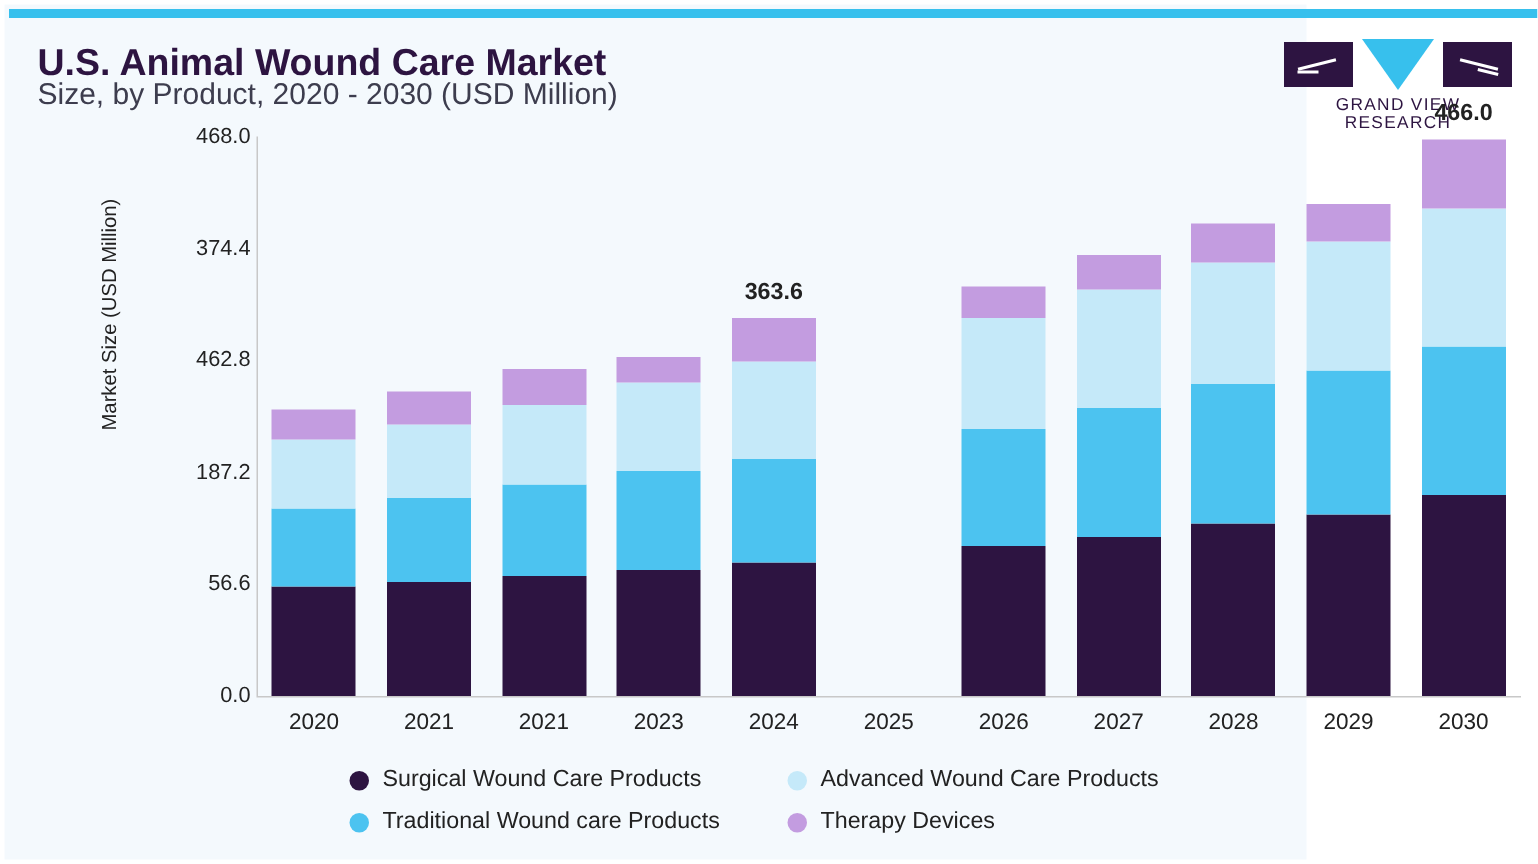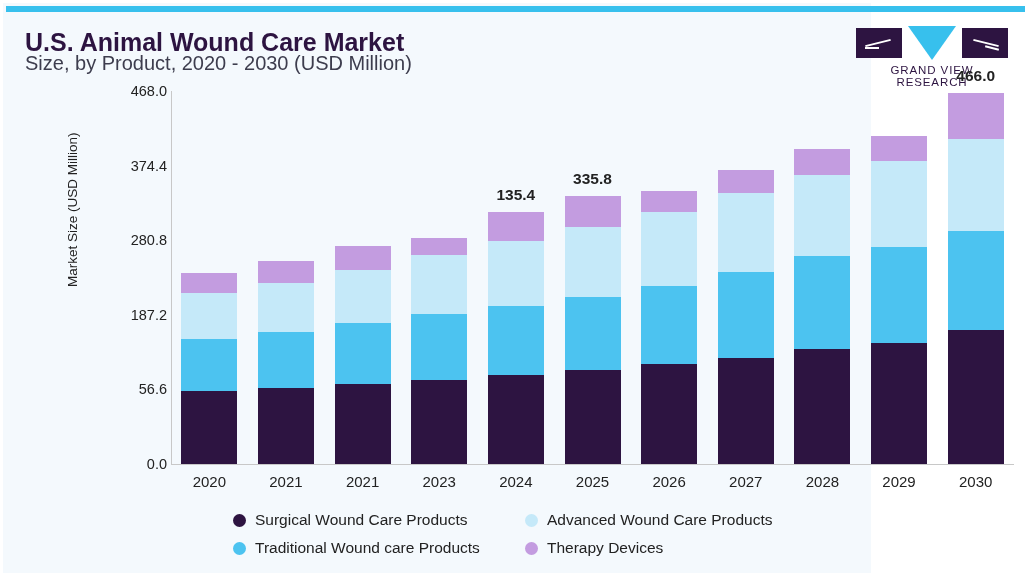--- a/index.html
+++ b/index.html
@@ -233,21 +233,21 @@
       <div id="logo-text">GRAND VIEW RESEARCH</div>
     </div>
   </div>
 
   <div id="plot-area">
     <div id="ylabel">Market Size (USD Million)</div>
     <div id="ytick-wrap">
         <div class="ytick" style="top: 373px;">0.0</div>
         <div class="ytick" style="top: 298.4px;">56.6</div>
         <div class="ytick" style="top: 223.8px;">187.2</div>
-        <div class="ytick" style="top: 149.2px;">280.8</div>
+        <div class="ytick" style="top: 149.2px;">462.8</div>
         <div class="ytick" style="top: 74.6px;">374.4</div>
         <div class="ytick" style="top: 0px;">468.0</div>
       </div>
     <div id="grid">
       <div class="axis-line" style="left:0;top:0;width:1px;height:373px;"></div>
       <div class="axis-line" style="left:0;top:373px;width:843px;height:1px;"></div>
     </div>
     <div id="bars">
         <div class="bar-col" style="left: 10.3182px; height: 373px;">
           <div class="seg" style="background: rgb(45, 20, 65); bottom: 0px; height: 72.5278px;"></div>
@@ -271,28 +271,21 @@
           <div class="seg" style="background: rgb(45, 20, 65); bottom: 0px; height: 84.4829px;"></div>
           <div class="seg" style="background: rgb(76, 195, 240); bottom: 84.4829px; height: 65.3547px;"></div>
           <div class="seg" style="background: rgb(197, 233, 249); bottom: 149.838px; height: 58.9786px;"></div>
           <div class="seg" style="background: rgb(195, 156, 224); bottom: 208.816px; height: 17.5342px;"></div>
         </div>
         <div class="bar-col" style="left: 316.864px; height: 373px;">
           <div class="seg" style="background: rgb(45, 20, 65); bottom: 0px; height: 89.265px;"></div>
           <div class="seg" style="background: rgb(76, 195, 240); bottom: 89.265px; height: 68.5427px;"></div>
           <div class="seg" style="background: rgb(197, 233, 249); bottom: 157.808px; height: 65.3547px;"></div>
           <div class="seg" style="background: rgb(195, 156, 224); bottom: 223.162px; height: 28.8517px;"></div>
-          <div class="bar-label" style="bottom: 260.014px;">135.4</div>
-        </div>
-        <div class="bar-col" style="left: 393.5px; height: 373px;">
-          <div class="seg" style="background: rgb(45, 20, 65); bottom: 0px; height: 94.047px;"></div>
-          <div class="seg" style="background: rgb(76, 195, 240); bottom: 94.047px; height: 73.3248px;"></div>
-          <div class="seg" style="background: rgb(197, 233, 249); bottom: 167.372px; height: 70.1368px;"></div>
-          <div class="seg" style="background: rgb(195, 156, 224); bottom: 237.509px; height: 30.1269px;"></div>
-          <div class="bar-label" style="bottom: 275.635px;">335.8</div>
+          <div class="bar-label" style="bottom: 260.014px;">363.6</div>
         </div>
         <div class="bar-col" style="left: 470.136px; height: 373px;">
           <div class="seg" style="background: rgb(45, 20, 65); bottom: 0px; height: 99.6261px;"></div>
           <div class="seg" style="background: rgb(76, 195, 240); bottom: 99.6261px; height: 78.1068px;"></div>
           <div class="seg" style="background: rgb(197, 233, 249); bottom: 177.733px; height: 74.1218px;"></div>
           <div class="seg" style="background: rgb(195, 156, 224); bottom: 251.855px; height: 21.5192px;"></div>
         </div>
         <div class="bar-col" style="left: 546.773px; height: 373px;">
           <div class="seg" style="background: rgb(45, 20, 65); bottom: 0px; height: 106.002px;"></div>
           <div class="seg" style="background: rgb(76, 195, 240); bottom: 106.002px; height: 86.0769px;"></div>

